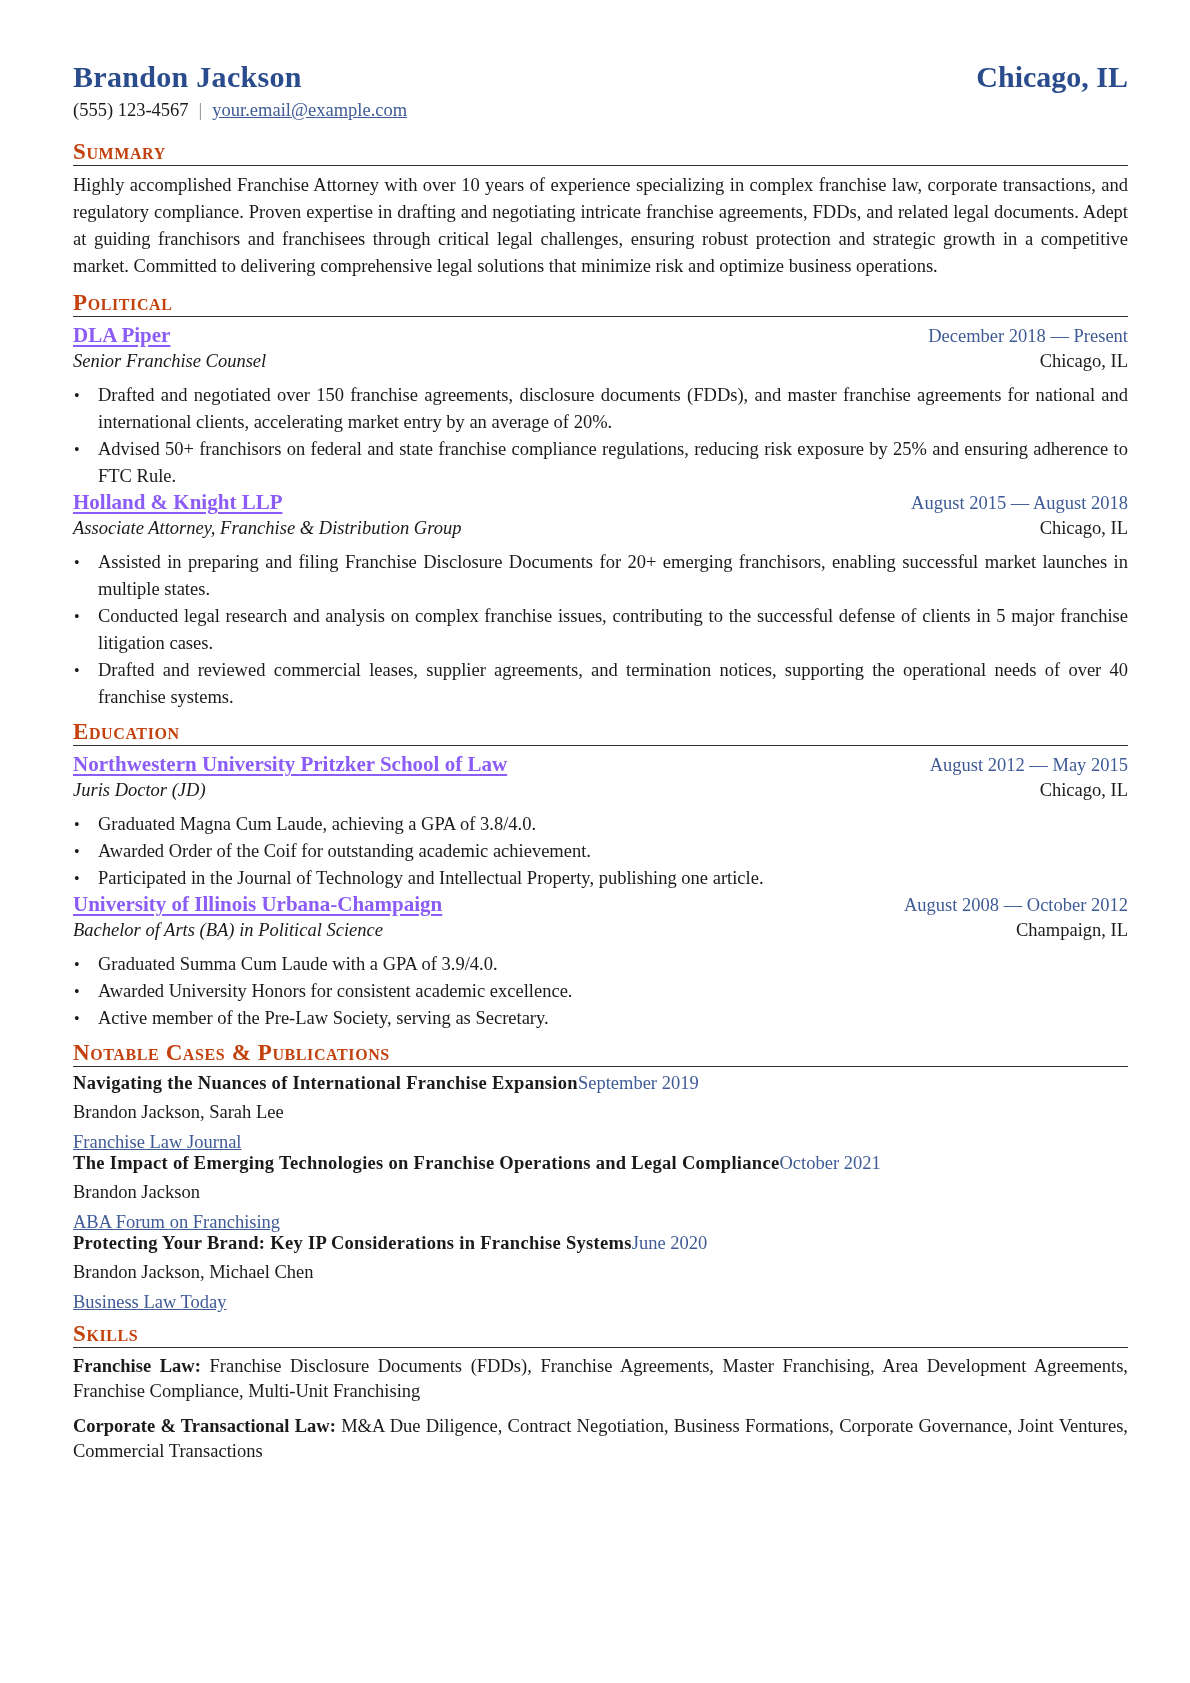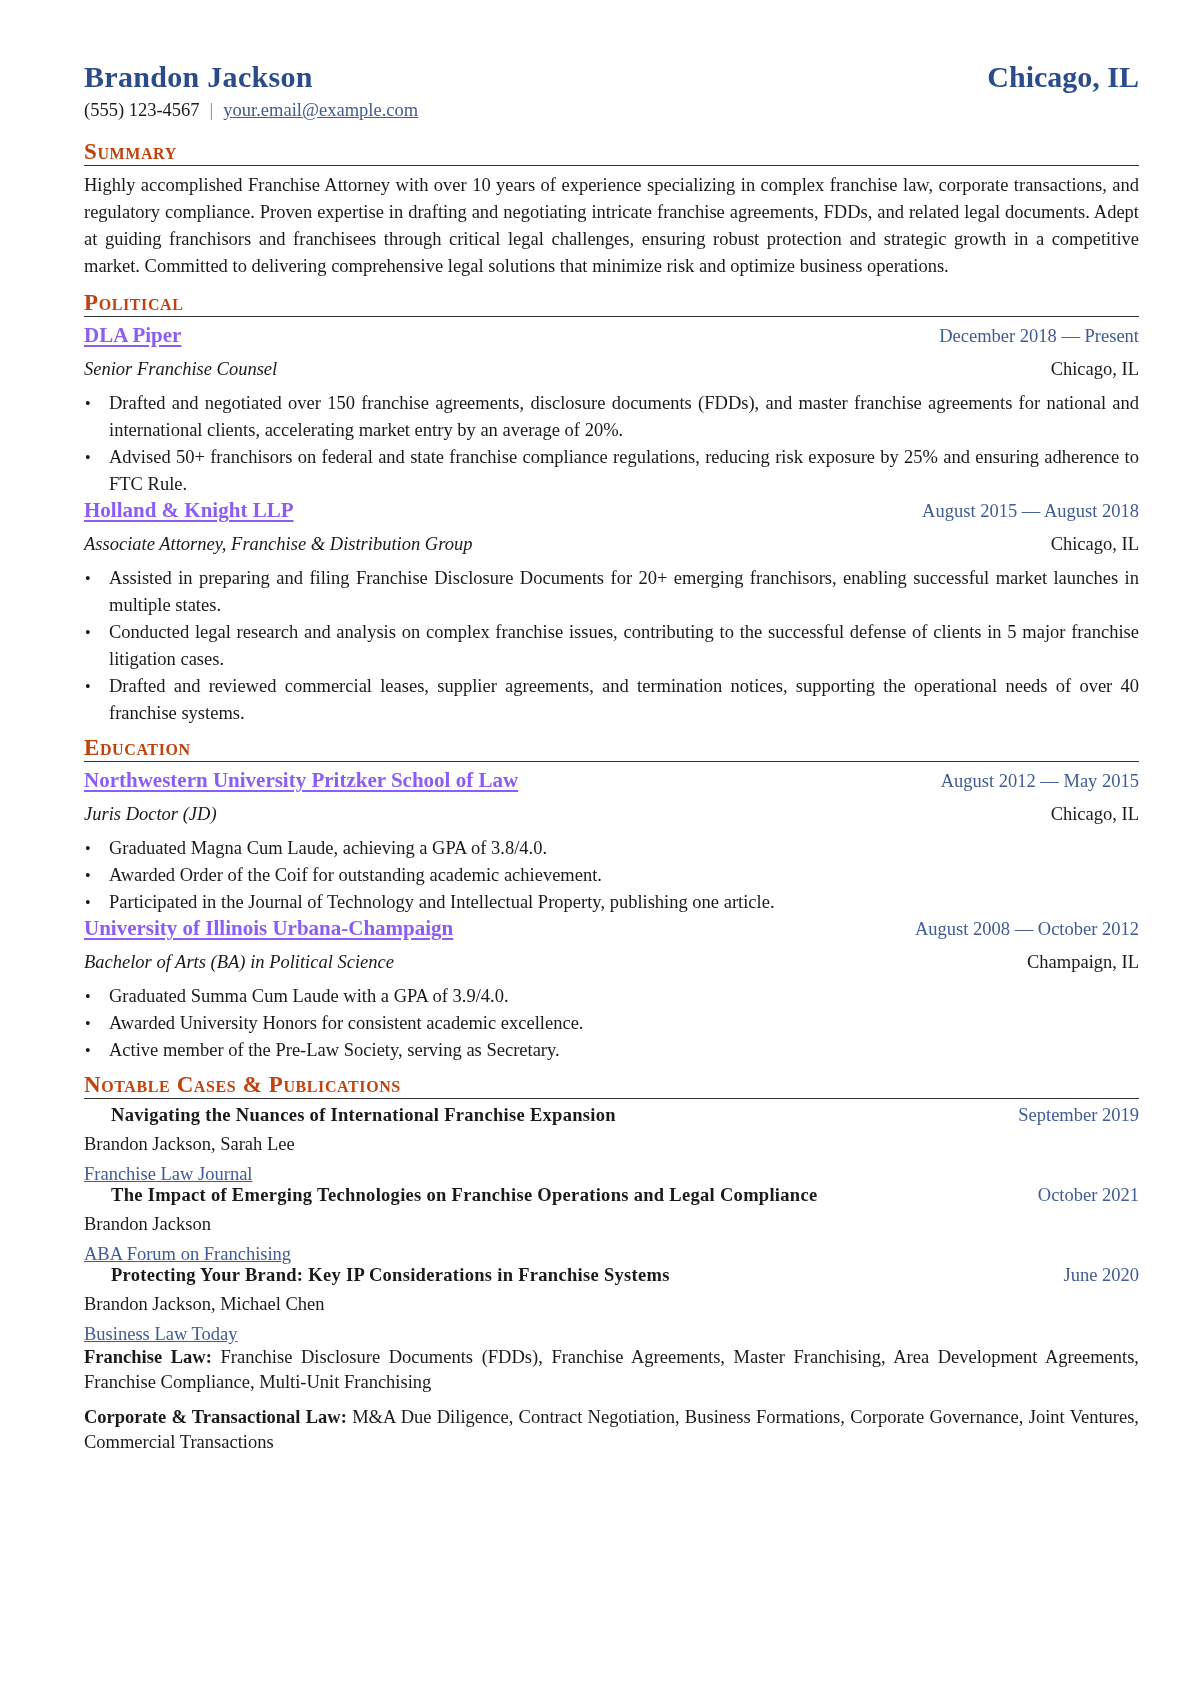--- a/index.html
+++ b/index.html
@@ -1,46 +1,46 @@
 <!DOCTYPE html>
 <html><head>
   <meta charset="utf-8">
   <style>
     html, body { margin: 0; padding: 0; background: #ffffff; }
     body {
       width: 1190px; height: 1683px; position: relative; overflow: hidden;
       font-family: "DejaVu Serif", "Liberation Serif", serif;
       color: #1a1a1a;
     }
-    .page { position: absolute; left: 84px; top: 60px; width: 1055px; }
+    .page { position: absolute; left: 73px; top: 60px; width: 1055px; }
     .header-row { display: flex; justify-content: space-between; align-items: baseline; }
     .name { font-family: "Liberation Serif", serif; font-weight: bold; font-size: 30px; color: #2b4c8c; letter-spacing: 0.3px; }
     .loc-head { font-family: "Liberation Serif", serif; font-weight: bold; font-size: 30px; color: #2b4c8c; }
     .contact { font-family: "Liberation Serif", serif; font-size: 18.5px; margin-top: 6px; color: #1a1a1a; }
     .contact .sep { color: #888; margin: 0 10px; }
     .contact a { color: #3f5b96; text-decoration: underline; text-align: right; }
     .section-title {
       font-family: "Liberation Serif", serif; font-weight: bold; color: #c2410c;
       font-size: 23px; font-variant: small-caps; letter-spacing: 0.6px;
       border-bottom: 1.3px solid #333; padding-bottom: 0px; line-height: 26px;
       margin-top: 12px; margin-bottom: 6px;
     }
     .para { font-family: "Liberation Serif", serif; font-size: 18.5px; line-height: 27px; text-align: justify; }
     .entry-head { display: flex; justify-content: space-between; align-items: baseline; }
     .org { font-family: "Liberation Serif", serif; font-weight: bold; font-size: 21px; color: #8b5cf6; text-decoration: underline; text-underline-offset: 3px; }
     .date { font-family: "Liberation Serif", serif; font-size: 18.5px; color: #3f5b96; }
     .role { font-family: "Liberation Serif", serif; font-style: italic; font-size: 18.5px; }
     .loc { font-family: "Liberation Serif", serif; font-size: 18.5px; }
-    .entry-sub { display: flex; justify-content: space-between; align-items: flex-end; margin-top: 11px; }
+    .entry-sub { display: flex; justify-content: space-between; align-items: flex-end; margin-top: 3px; }
     ul.bullets { margin: 10px 0 0 0; padding: 0 0 0 25px; list-style: none; }
     ul.bullets li { position: relative; font-family: "Liberation Serif", serif; font-size: 18.5px; line-height: 27px; text-align: justify; }
     ul.bullets li::before { content: "•"; position: absolute; left: -24px; top: 0; font-size: 16px; }
     .entry { margin-bottom: 0px; }
     .pub { margin-bottom: 0; }
-    .pub-head { display: flex; justify-content: space-between; align-items: baseline; margin-left: 27px; }
+    .pub-head { display: flex; align-items: baseline; }
     .pub-title { font-family: "Liberation Serif", serif; font-weight: bold; font-size: 18.5px; letter-spacing: 0.3px; }
     .pub-authors { font-family: "Liberation Serif", serif; font-size: 18.5px; margin-top: 8px; }
     .pub-venue { font-family: "Liberation Serif", serif; font-size: 18.5px; margin-top: 8px; color: #3f5b96; text-decoration: underline; display: inline-block; line-height: 22px; }
     .skill { font-family: "Liberation Serif", serif; font-size: 18.5px; line-height: 25px; text-align: justify; margin-bottom: 10px; }
     .skill b { font-weight: bold; }
   </style>
 </head>
 <body>
 
 <div class="page">
@@ -145,20 +145,21 @@
 
   <div class="pub">
     <div class="pub-head">
       <span class="pub-title">Protecting Your Brand: Key IP Considerations in Franchise Systems</span>
       <span class="date">June 2020</span>
     </div>
     <div class="pub-authors">Brandon Jackson, Michael Chen</div>
     <a class="pub-venue">Business Law Today</a>
   </div>
 
+  <div class="section-title" style="margin-top:8px;">Skills</div>
 
   <div class="skill">
     <b>Franchise Law:</b>
     <span>Franchise Disclosure Documents (FDDs), Franchise Agreements, Master Franchising, Area Development Agreements, Franchise Compliance, Multi-Unit Franchising</span>
   </div>
   <div class="skill">
     <b>Corporate &amp; Transactional Law:</b>
     <span>M&amp;A Due Diligence, Contract Negotiation, Business Formations, Corporate Governance, Joint Ventures, Commercial Transactions</span>
   </div>
 

